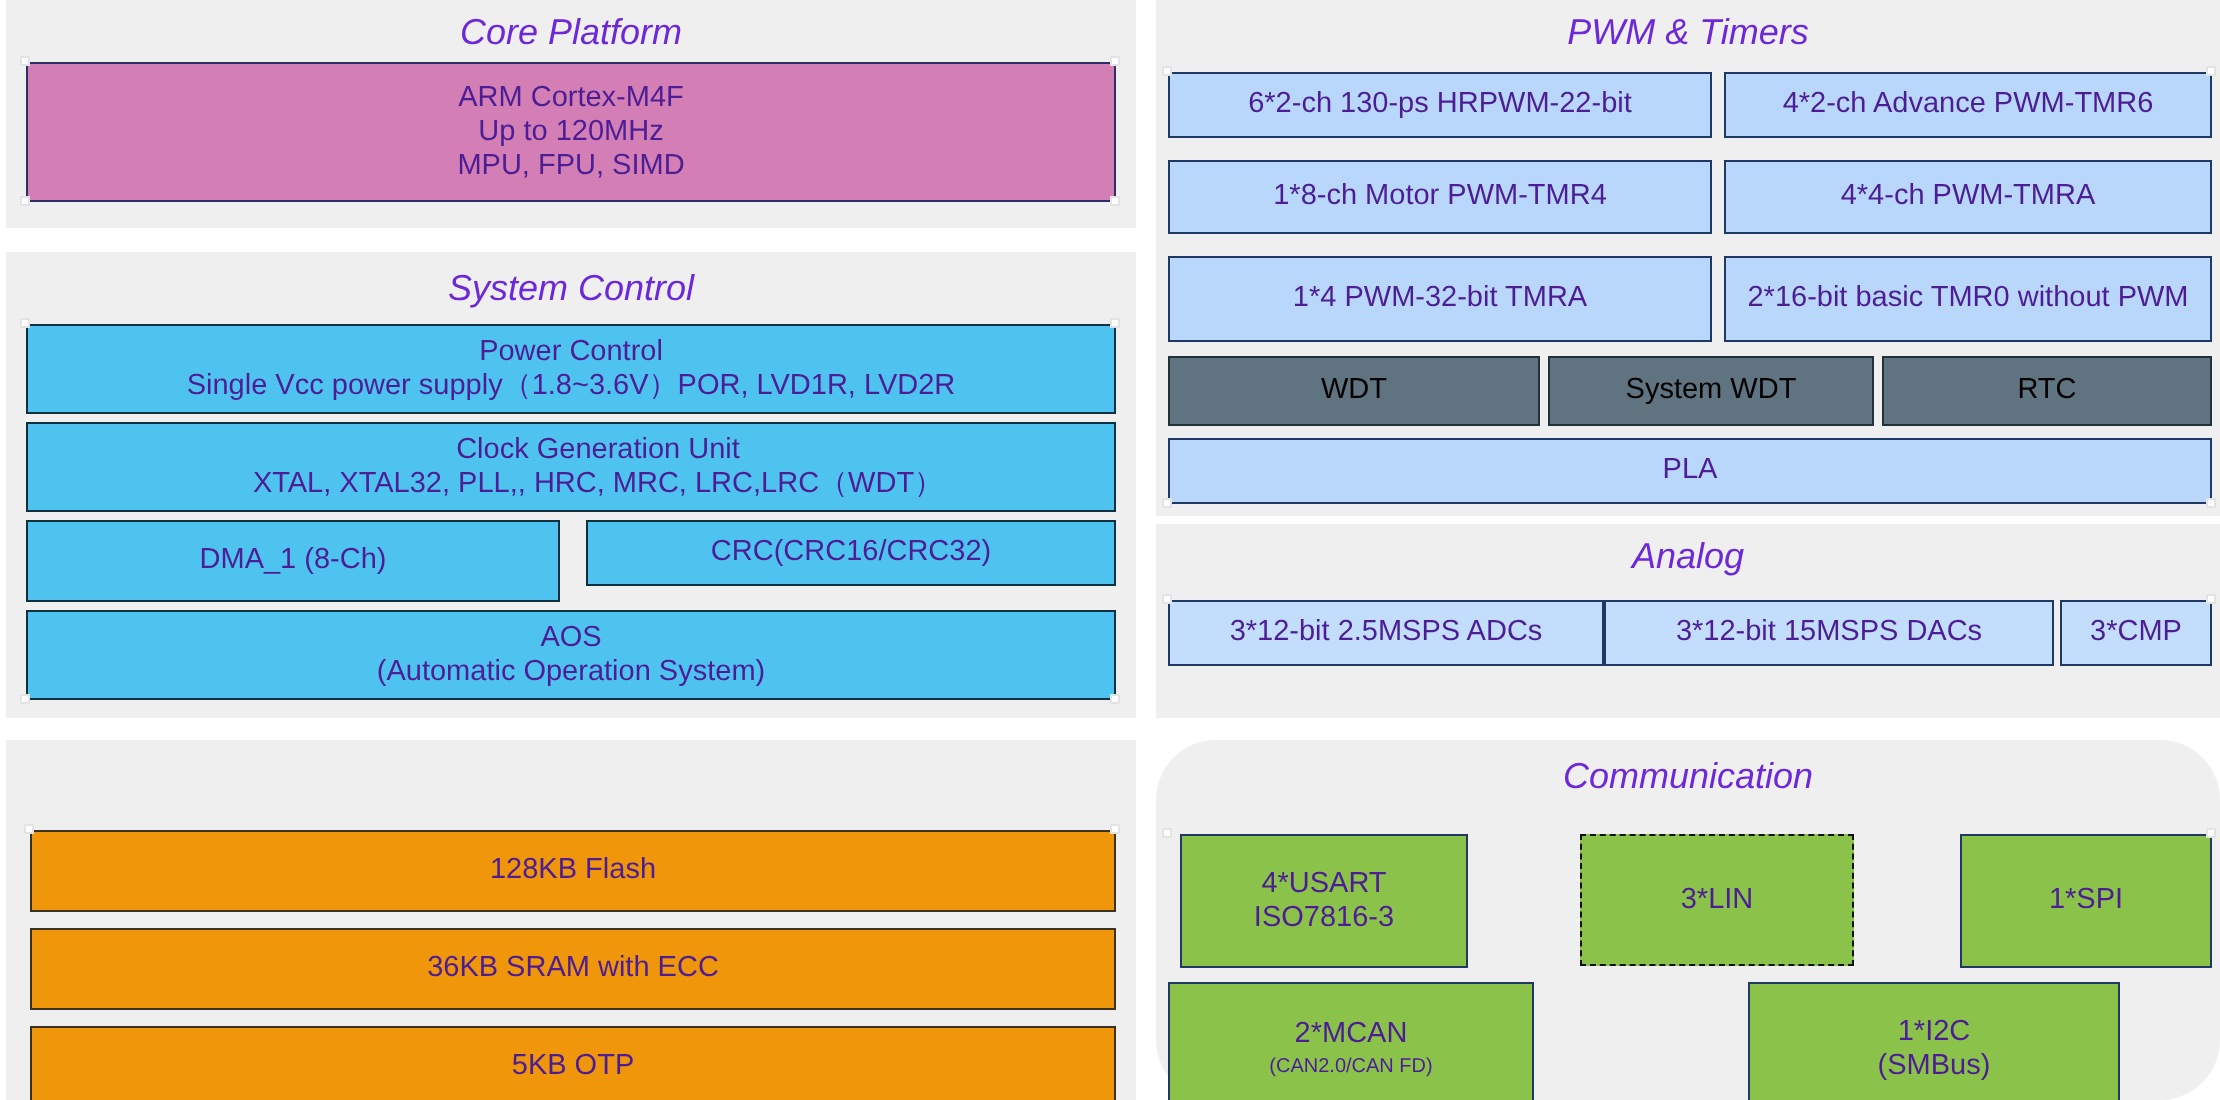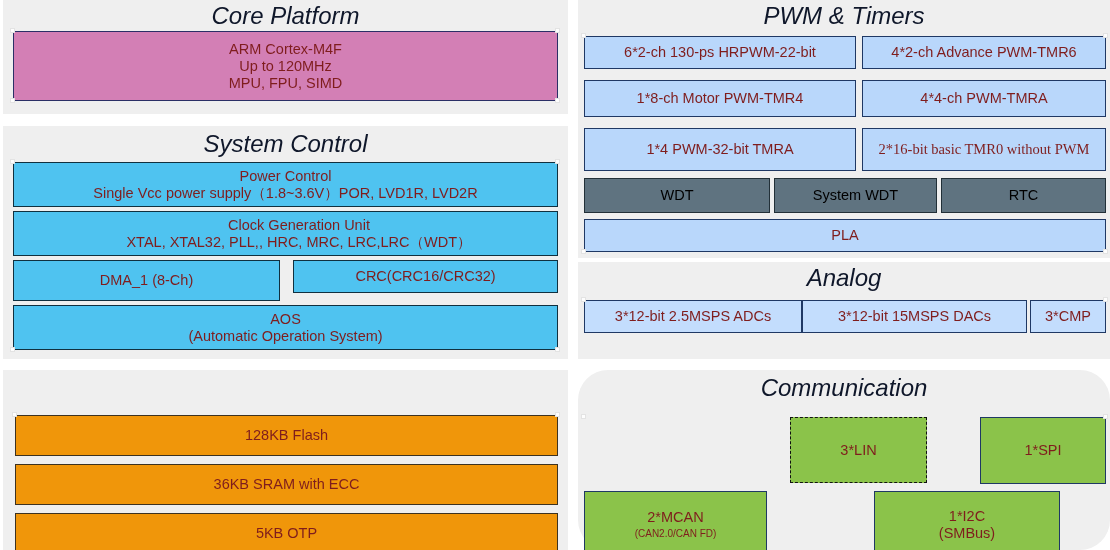--- a/index.html
+++ b/index.html
@@ -25,37 +25,37 @@
     position: absolute;
     background: #efefef;
     box-sizing: border-box;
   }
   .panel-title {
     position: absolute;
     left: 0;
     right: 0;
     text-align: center;
     font-style: italic;
-    font-size: 24px;
+    font-size: 18px;
     line-height: 24px;
-    color: #0f172a;
+    color: #6d28d9;
     white-space: nowrap;
   }
   
   .blk {
     position: absolute;
     box-sizing: border-box;
     display: flex;
     flex-direction: column;
     align-items: center;
     justify-content: center;
     text-align: center;
     font-size: 14.5px;
     line-height: 17px;
-    color: #7f1d1d;
+    color: #4c1d95;
     padding: 1px 3px;
     overflow: hidden;
   }
   .blk .l2 { font-size: 10px; line-height: 15px; }
 
   
   .c-core   { background: #d37fb5; border: 1.5px solid #2b2f66; }
   .c-sys    { background: #4fc3f0; border: 1.5px solid #10303f; }
   .c-mem    { background: #f0960a; border: 1.5px solid #3d3220; }
   .c-pwm    { background: #b9d7fb; border: 1.5px solid #1f3864; }
@@ -142,21 +142,21 @@
     </div>
     <div class="blk c-pwm" style="left:6px; top:80px; width:272px; height:37px;">
       <span>1*8-ch Motor PWM-TMR4</span>
     </div>
     <div class="blk c-pwm" style="left:284px; top:80px; width:244px; height:37px;">
       <span>4*4-ch PWM-TMRA</span>
     </div>
     <div class="blk c-pwm" style="left:6px; top:128px; width:272px; height:43px;">
       <span>1*4 PWM-32-bit TMRA</span>
     </div>
-    <div class="blk c-pwm" style="left:284px; top:128px; width:244px; height:43px;font-family:Liberation Serif, serif;">
+    <div class="blk c-pwm" style="left:284px; top:128px; width:244px; height:43px;">
       <span>2*16-bit basic TMR0 without PWM</span>
     </div>
     <div class="blk c-wdt" style="left:6px; top:178px; width:186px; height:35px; color:#000;">
       <span>WDT</span>
     </div>
     <div class="blk c-wdt" style="left:196px; top:178px; width:163px; height:35px; color:#000;">
       <span>System WDT</span>
     </div>
     <div class="blk c-wdt" style="left:363px; top:178px; width:165px; height:35px; color:#000;">
       <span>RTC</span>
@@ -180,20 +180,24 @@
     </div>
     <div class="blk c-analog" style="left:452px; top:38px; width:76px; height:33px;">
       <span>3*CMP</span>
     </div>
     <div class="handle" style="left:3px; top:35px;"></div>
     <div class="handle" style="left:525px; top:35px;"></div>
   </div>
 
   <div class="panel" style="left:578px; top:370px; width:532px; height:180px;border-radius:30px;">
     <div class="panel-title" style="top:6px;">Communication</div>
+    <div class="blk c-comm" style="left:12px; top:47px; width:144px; height:67px;">
+      <span>4*USART</span>
+      <span>ISO7816-3</span>
+    </div>
     <div class="blk c-comm-dashed" style="left:212px; top:47px; width:137px; height:66px;">
       <span>3*LIN</span>
     </div>
     <div class="blk c-comm" style="left:402px; top:47px; width:126px; height:67px;">
       <span>1*SPI</span>
     </div>
     <div class="blk c-comm" style="left:6px; top:121px; width:183px; height:67px;">
       <span>2*MCAN</span>
       <span class="l2">(CAN2.0/CAN FD)</span>
     </div>

